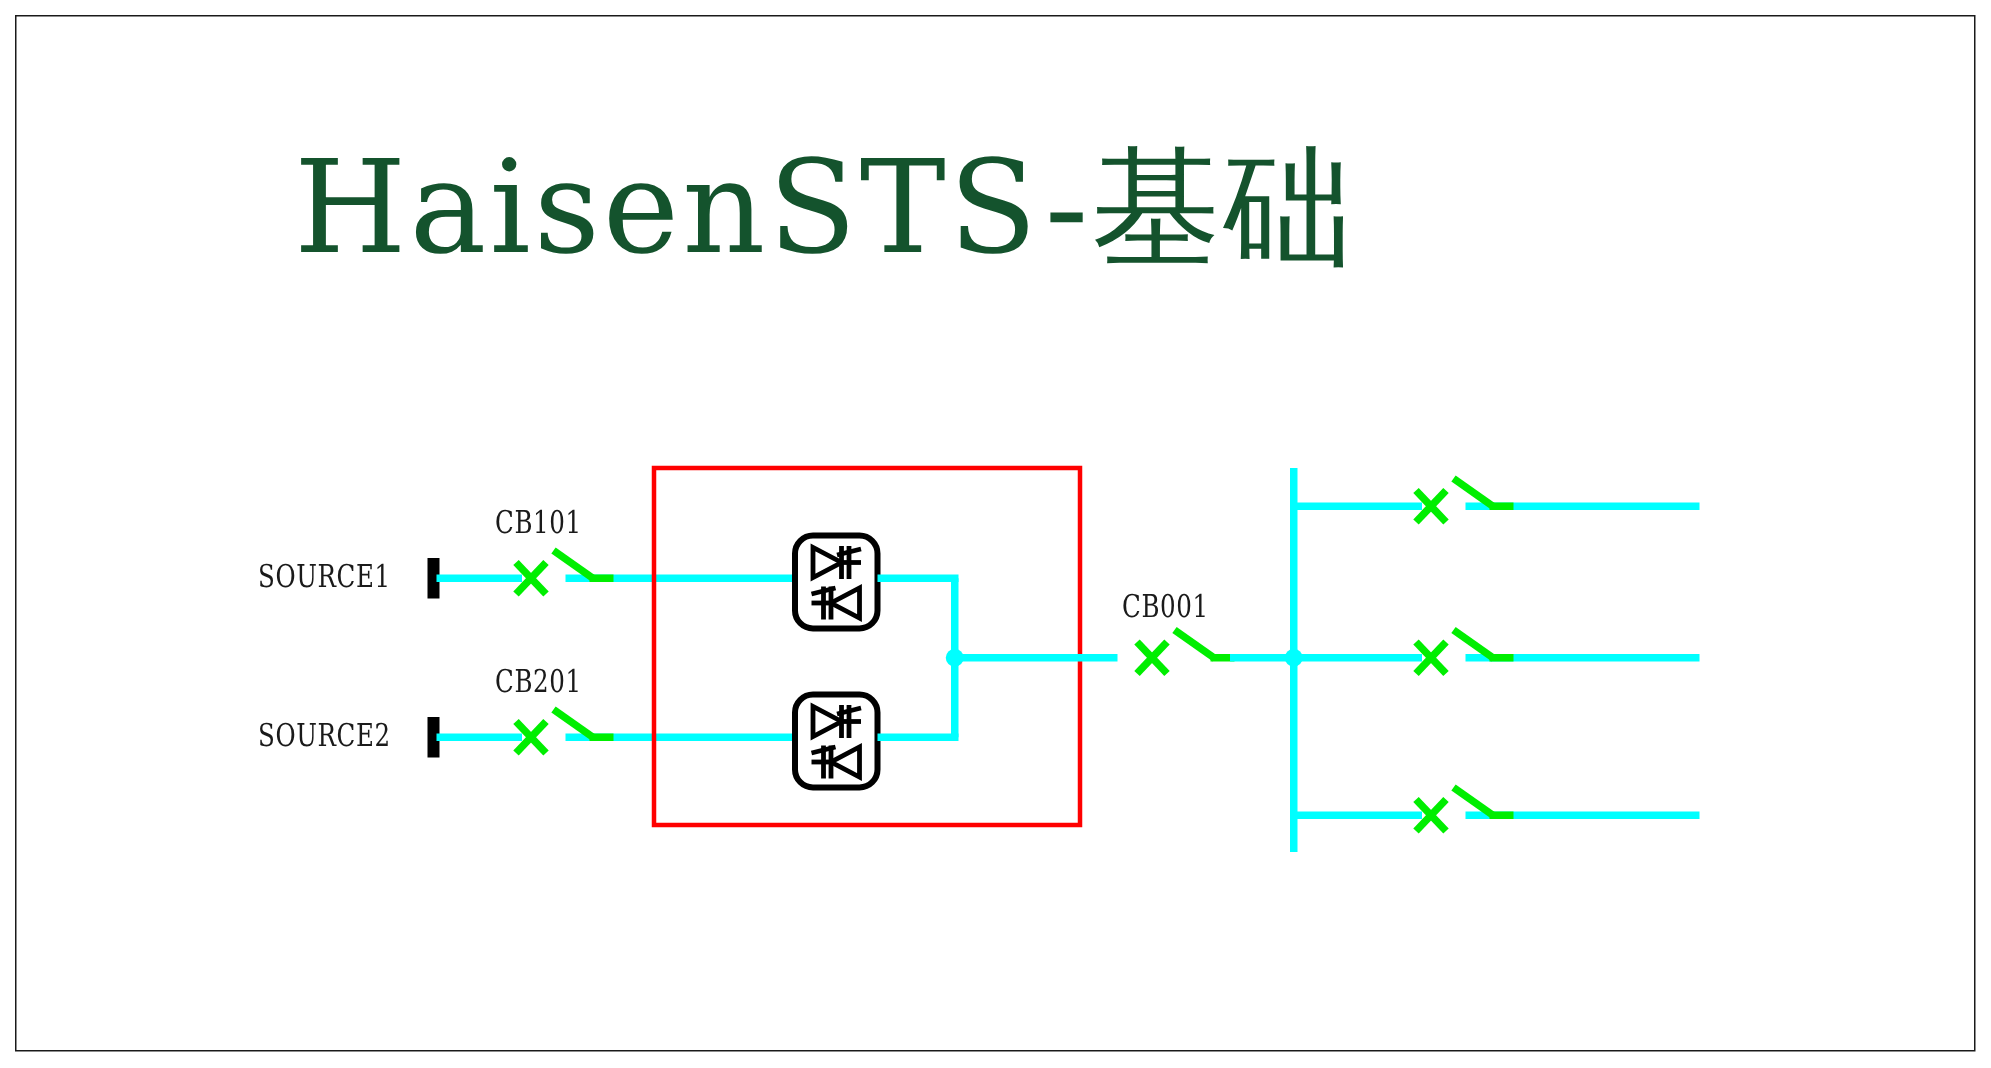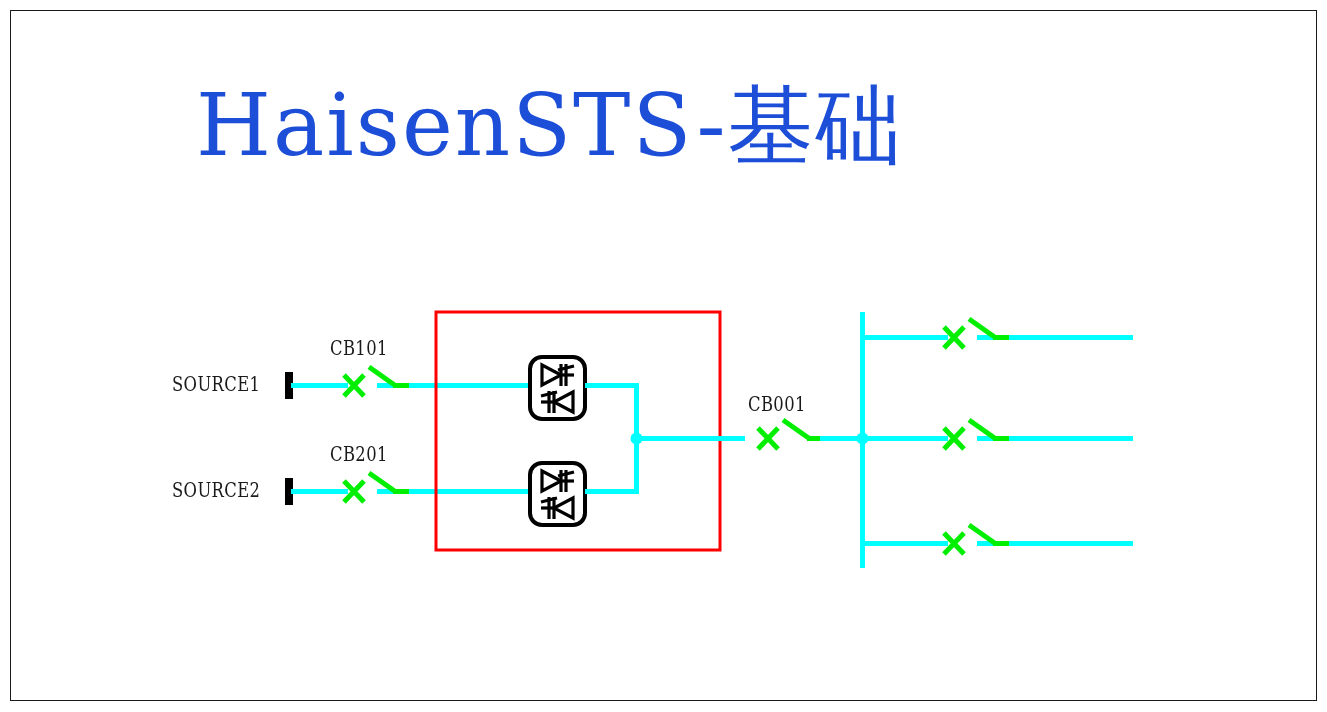--- a/index.html
+++ b/index.html
@@ -30,26 +30,26 @@
   #diagram-svg {
     position: absolute;
     left: 0;
     top: 0;
     width: 1327px;
     height: 712px;
   }
   .diagram-title {
     position: absolute;
     left: 196px;
-    top: 82px;
+    top: 96px;
     font-family: "DejaVu Serif", "Liberation Serif", serif;
     font-size: 86px;
     line-height: 1.0;
     letter-spacing: 2px;
-    color: #1d4ed8;
+    color: #14532d;
     white-space: nowrap;
     font-weight: 400;
   }
   .dev-label {
     position: absolute;
     font-family: "DejaVu Serif", "Liberation Serif", serif;
     font-size: 21px;
     color: #1a1a1a;
     white-space: nowrap;
     transform: scaleX(0.78);

